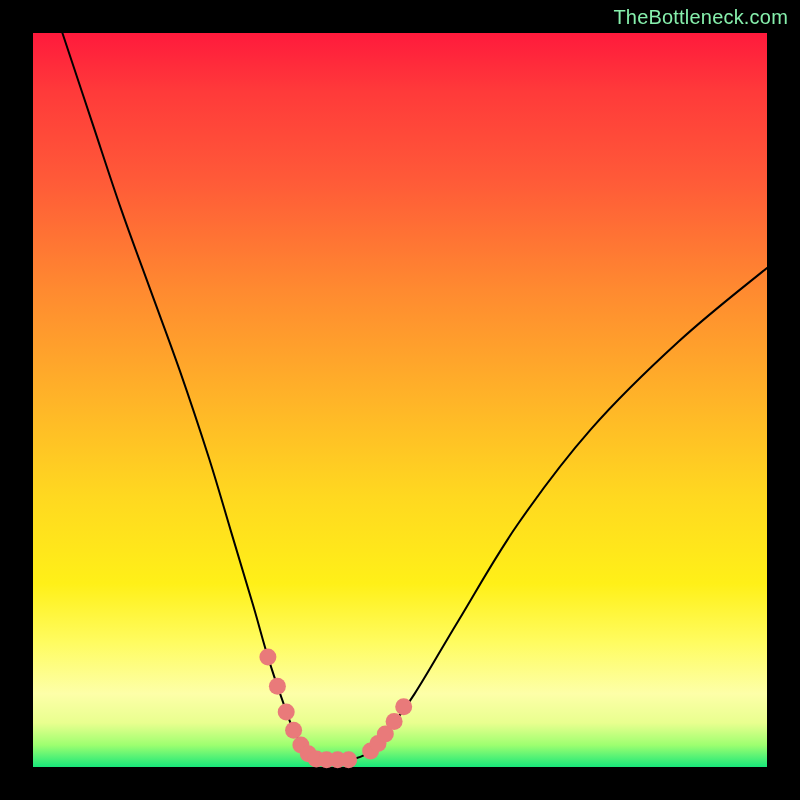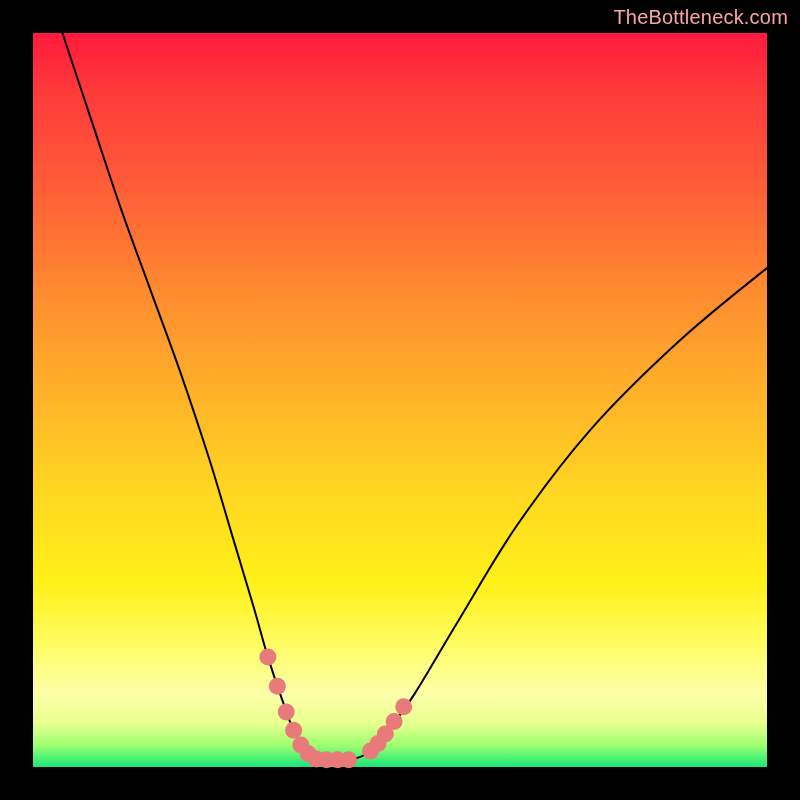--- a/index.html
+++ b/index.html
@@ -36,21 +36,21 @@
       #fdffa8 90%,
       #e9ff8f 94%,
       #9eff70 97%,
       #18e77a 100%
     );
   }
   .watermark {
     position: absolute;
     top: 6px;
     right: 12px;
-    color: #fca5a5;
+    color: #86efac;
     font-size: 20px;
     font-weight: 500;
     letter-spacing: 0.2px;
     user-select: none;
   }
   svg.curve {
     position: absolute;
     left: 0;
     top: 0;
     width: 734px;

